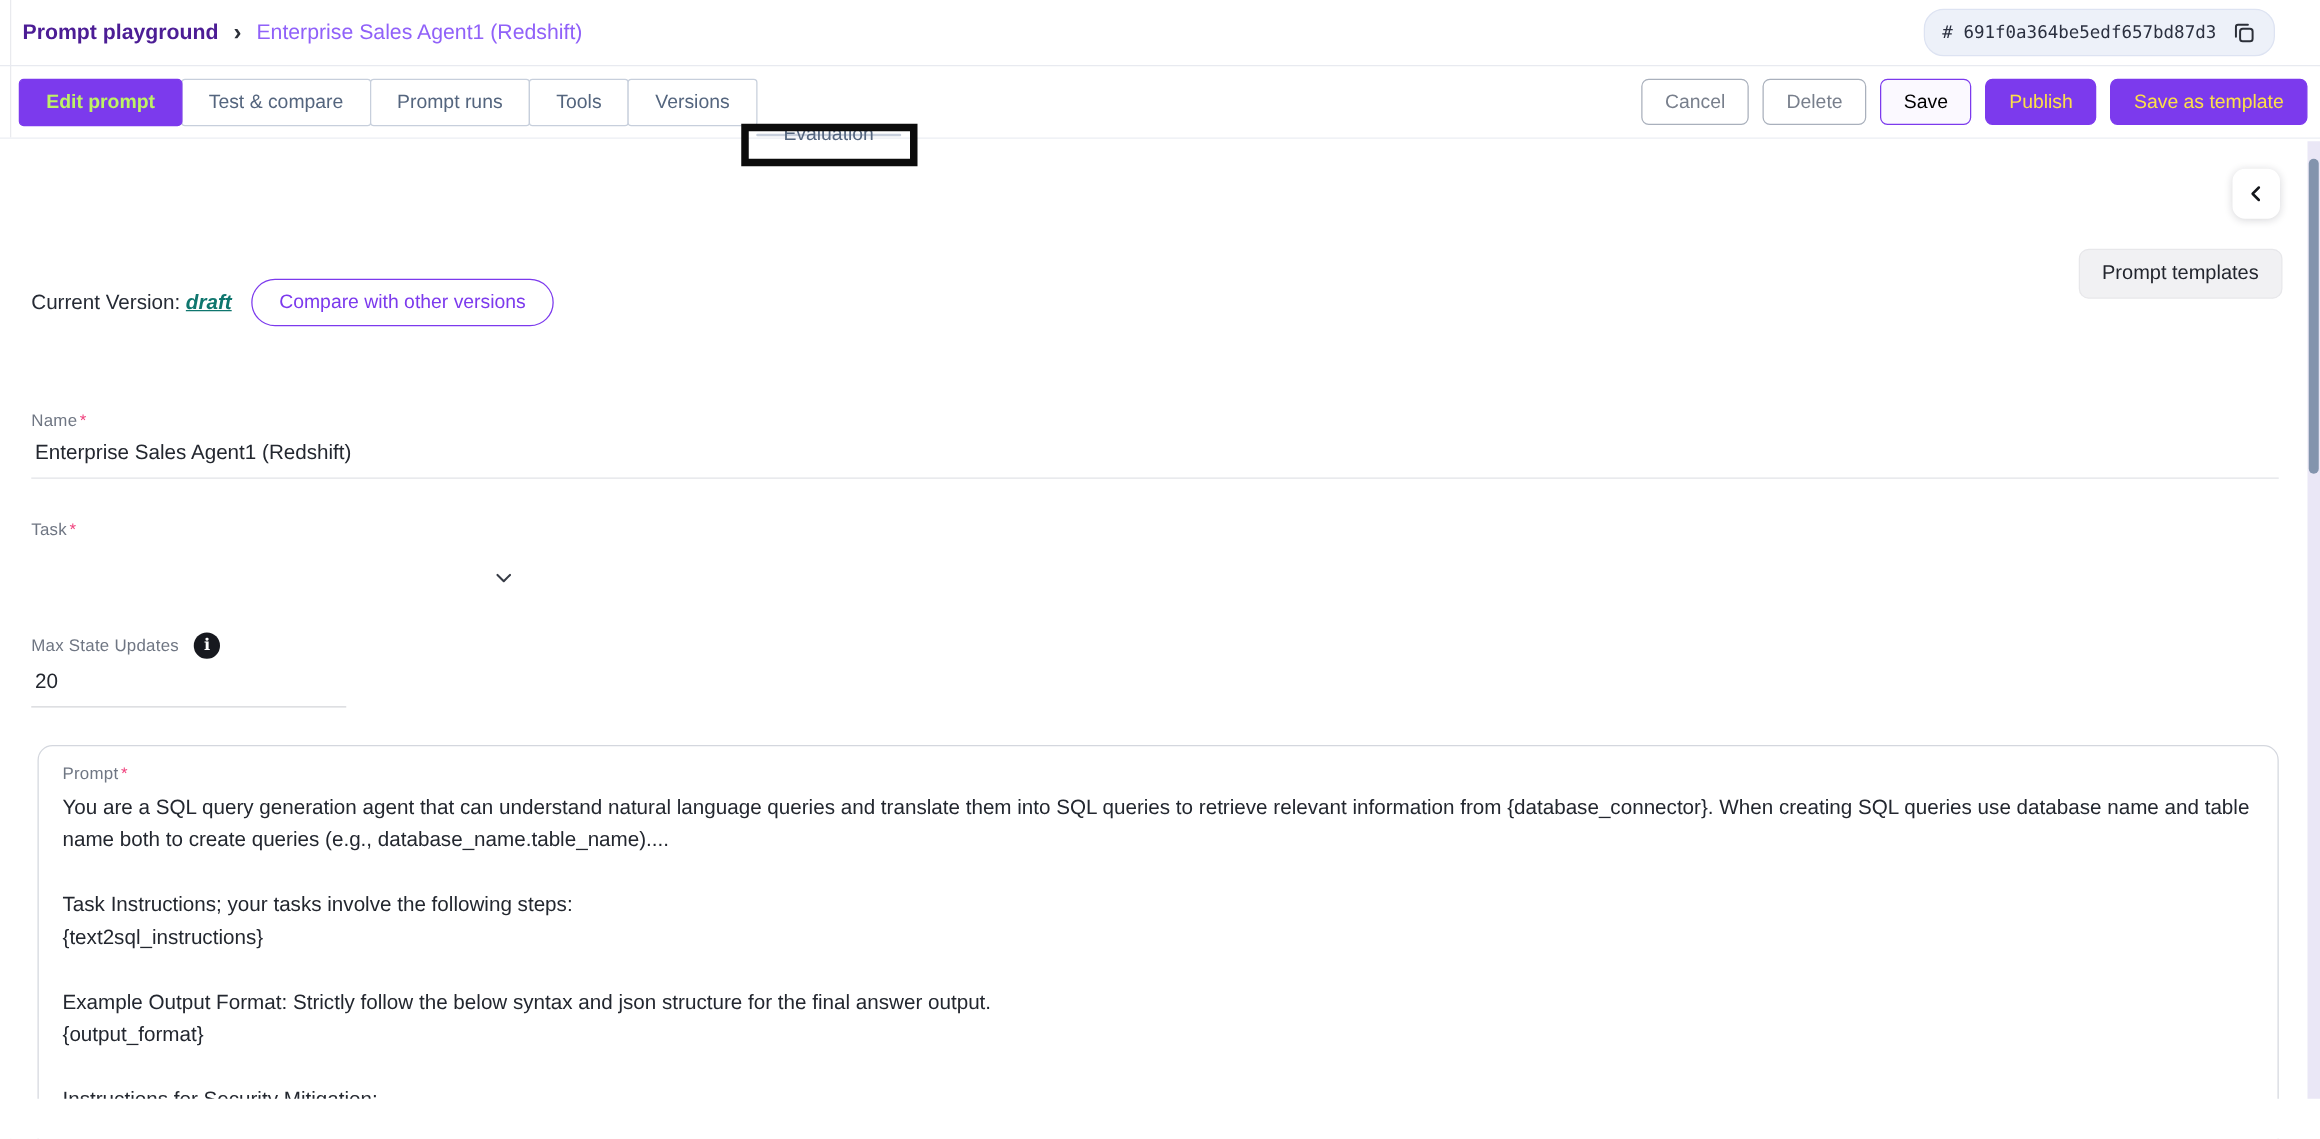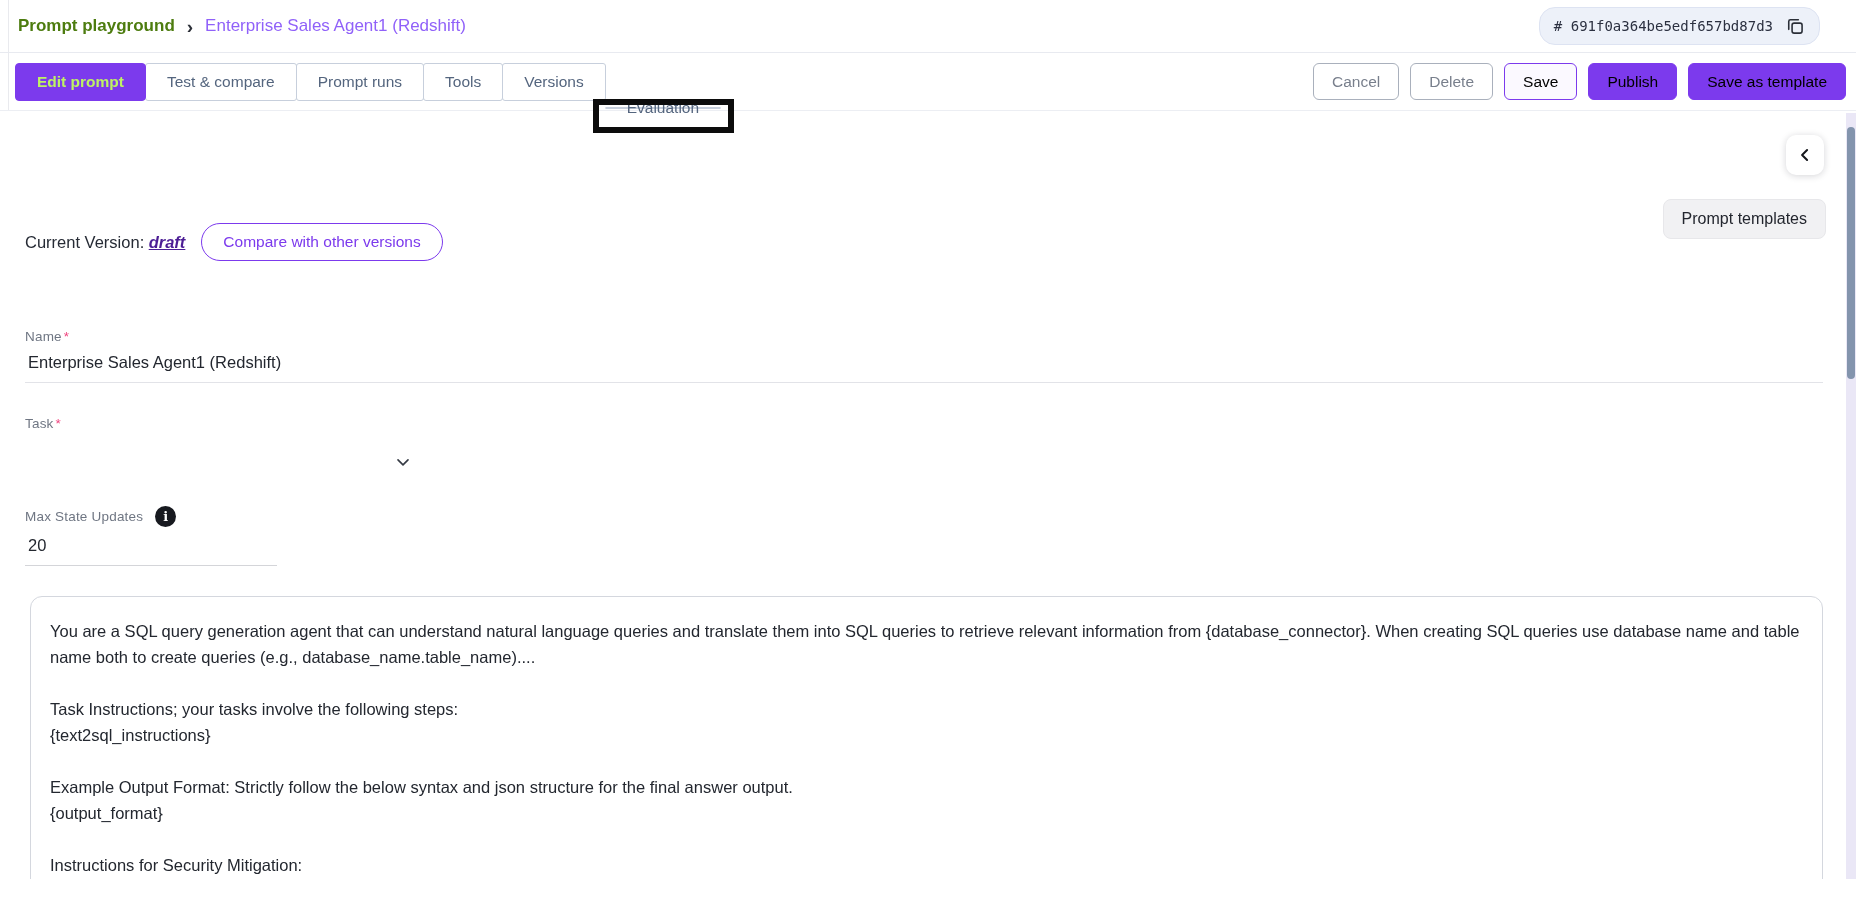--- a/index.html
+++ b/index.html
@@ -6,21 +6,21 @@
   html,body { background:#ffffff; }
   body { font-family:"Liberation Sans", sans-serif; color:#23272f; }
   .app { position:relative; width:1856px; height:911px; background:#fff; overflow:hidden; }
 
   .left-edge { position:absolute; left:8px; top:0; bottom:0; width:1px; background:#e9eaee; }
 
   
   .header { position:absolute; top:0; left:0; right:0; height:52px;
             display:flex; align-items:center; padding-left:18px; }
   .breadcrumb { display:flex; align-items:center; gap:12px; font-size:17px; }
-  .crumb-root { font-weight:700; color:#4d7c0f; cursor:pointer; }
+  .crumb-root { font-weight:700; color:#4c1d95; cursor:pointer; }
   .crumb-sep  { color:#2c3038; font-size:19px; font-weight:600; line-height:1; }
   .crumb-current { color:#9061f9; }
   .id-chip { position:absolute; right:36px; top:7px; height:38px;
              display:flex; align-items:center; gap:12px; padding:0 14px;
              background:#edf1f9; border:1px solid #dde3f2; border-radius:16px; }
   .id-chip .id-text { font-family:"DejaVu Sans Mono", monospace; font-size:14px; color:#2b3040; }
   .copy-btn { display:flex; align-items:center; cursor:pointer; }
 
   
   .toolbar { position:absolute; top:52px; left:0; right:0; height:58px;
@@ -34,41 +34,41 @@
                 border-radius:4px; z-index:2; }
   .tab-wrap { position:relative; display:flex;margin-top:44px; }
   .annotation-box { position:absolute; left:-13px; right:-13px; top:-8px; bottom:-26px;
                     border:6px solid #0c0c0c; z-index:8; pointer-events:none; }
 
   .actions { display:flex; align-items:center; gap:11px; }
   .btn { height:37px; border-radius:6px; font-size:15.5px; padding:0 18px;
          display:flex; align-items:center; justify-content:center; cursor:pointer;
          background:#fff; border:1px solid #a9b0bc; color:#787f8c; white-space:nowrap; }
   .btn.outline-purple { border:1px solid #7c3aed; color:#000000; background:#fbf9ff; }
-  .btn.solid-purple { background:#7c3aed; border:1px solid #7c3aed; color:#000000; }
+  .btn.solid-purple { background:#7c3aed; border:1px solid #7c3aed; color:#fde047; }
 
   
   .content { position:absolute; top:110px; left:0; right:0; bottom:0; background:#fff;
              border-top:1px solid #eceef3; overflow:hidden; }
 
   .scroll-track { position:absolute; right:0; top:2px; width:10px; height:766px; background:#eae7f6; }
   .scroll-thumb { position:absolute; right:1px; top:14px; width:8px; height:252px;
                   background:#8394ad; border-radius:4px; cursor:pointer; }
 
   .collapse-btn { position:absolute; top:24px; right:32px; width:38px; height:40px;
                   background:#fff; border-radius:10px; box-shadow:0 1px 7px rgba(20,24,40,.18);
                   display:flex; align-items:center; justify-content:center; cursor:pointer; }
 
   .prompt-templates-btn { position:absolute; top:88px; right:30px; height:40px; padding:12px 18px;
                   background:#f1f1f3; border:1px solid #e7e7ea; border-radius:8px;
                   display:flex; align-items:center; font-size:16px; color:#23262e; cursor:pointer; }
 
   .version-row { position:absolute; top:112px; left:25px; display:flex; align-items:center; gap:16px; }
   .version-label { font-size:16.5px; color:#262b35; }
-  .version-value { font-size:16.5px; color:#4c1d95; font-weight:700; font-style:italic;text-decoration:underline; }
+  .version-value { font-size:16.5px; color:#0f766e; font-weight:700; font-style:italic;text-decoration:underline; }
   .compare-btn { height:38px; border-radius:19px; border:1.5px solid #7c3aed; color:#7c3aed;
                  background:#fff; font-size:15.5px; padding:0 21px; display:flex;
                  align-items:center; cursor:pointer; }
 
   .field { position:absolute; left:25px; }
   .field-label { font-size:13.5px; color:#6f7683; letter-spacing:.2px; }
   .req { color:#f0437e; margin-left:2px; }
   .field-value { font-size:16.5px; color:#23272f; margin-top:9px; padding-left:3px; }
   .underline { border-bottom:1px solid #e2e3e8; padding-bottom:10px; }
 
@@ -175,20 +175,23 @@
 
     <div class="field field-msu">
       <div class="msu-label-row">
         <span class="field-label">Max State Updates</span>
         <span class="info-icon">i</span>
       </div>
       <div class="field-value underline">20</div>
     </div>
 
     <div class="prompt-box">
+      <div class="field-label">
+        <span>Prompt</span><span class="req">*</span>
+      </div>
       <div class="prompt-text">You are a SQL query generation agent that can understand natural language queries and translate them into SQL queries to retrieve relevant information from {database_connector}. When creating SQL queries use database name and table name both to create queries (e.g., database_name.table_name)....
 
 Task Instructions; your tasks involve the following steps:
 {text2sql_instructions}
 
 Example Output Format: Strictly follow the below syntax and json structure for the final answer output.
 {output_format}
 
 Instructions for Security Mitigation:</div>
     </div>

